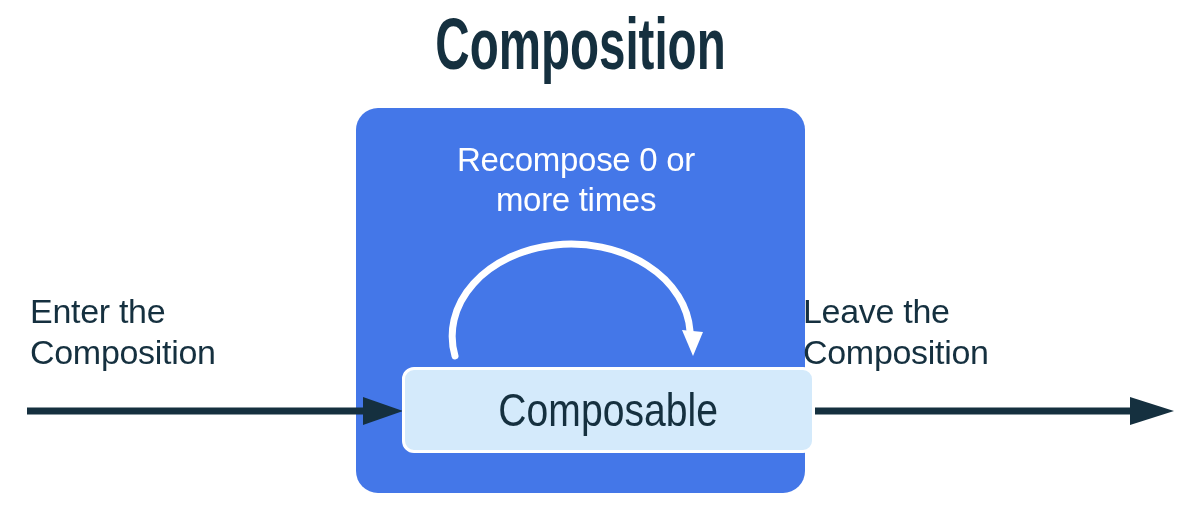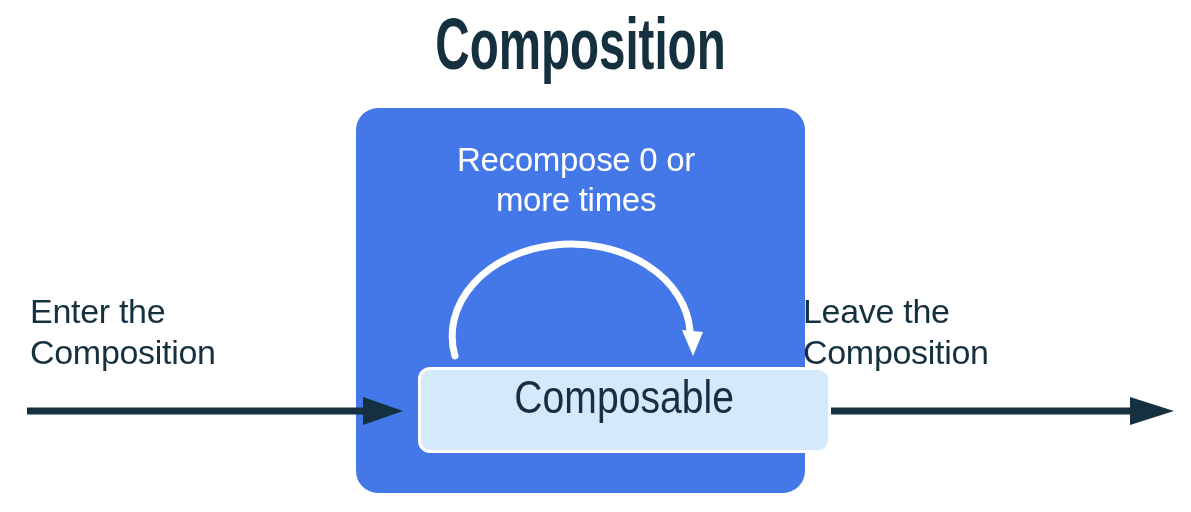--- a/index.html
+++ b/index.html
@@ -57,24 +57,23 @@
   .arc-head  { fill: var(--arc-white, #fff); }
   .composable-box {
     position: absolute;
     left: 402px; top: 367px;
     width: 413px; height: 86px;
     box-sizing: border-box;
     background: var(--composable-fill, #D4EAFB);
     border: 3px solid var(--composable-border, #fff);
     border-radius: 12px;
     display: flex;
-    align-items: flex-start;
+    align-items: center;
     justify-content: center;
     z-index: 3;
-    margin-left: 16px;
   }
   .composable-box span {
     font-size: 46px;
     color: var(--text-dark, #15303F);
     transform: scaleX(0.85);
     transform-origin: 50% 50%;
     white-space: nowrap;
   }
   .side-label {
     position: absolute;

